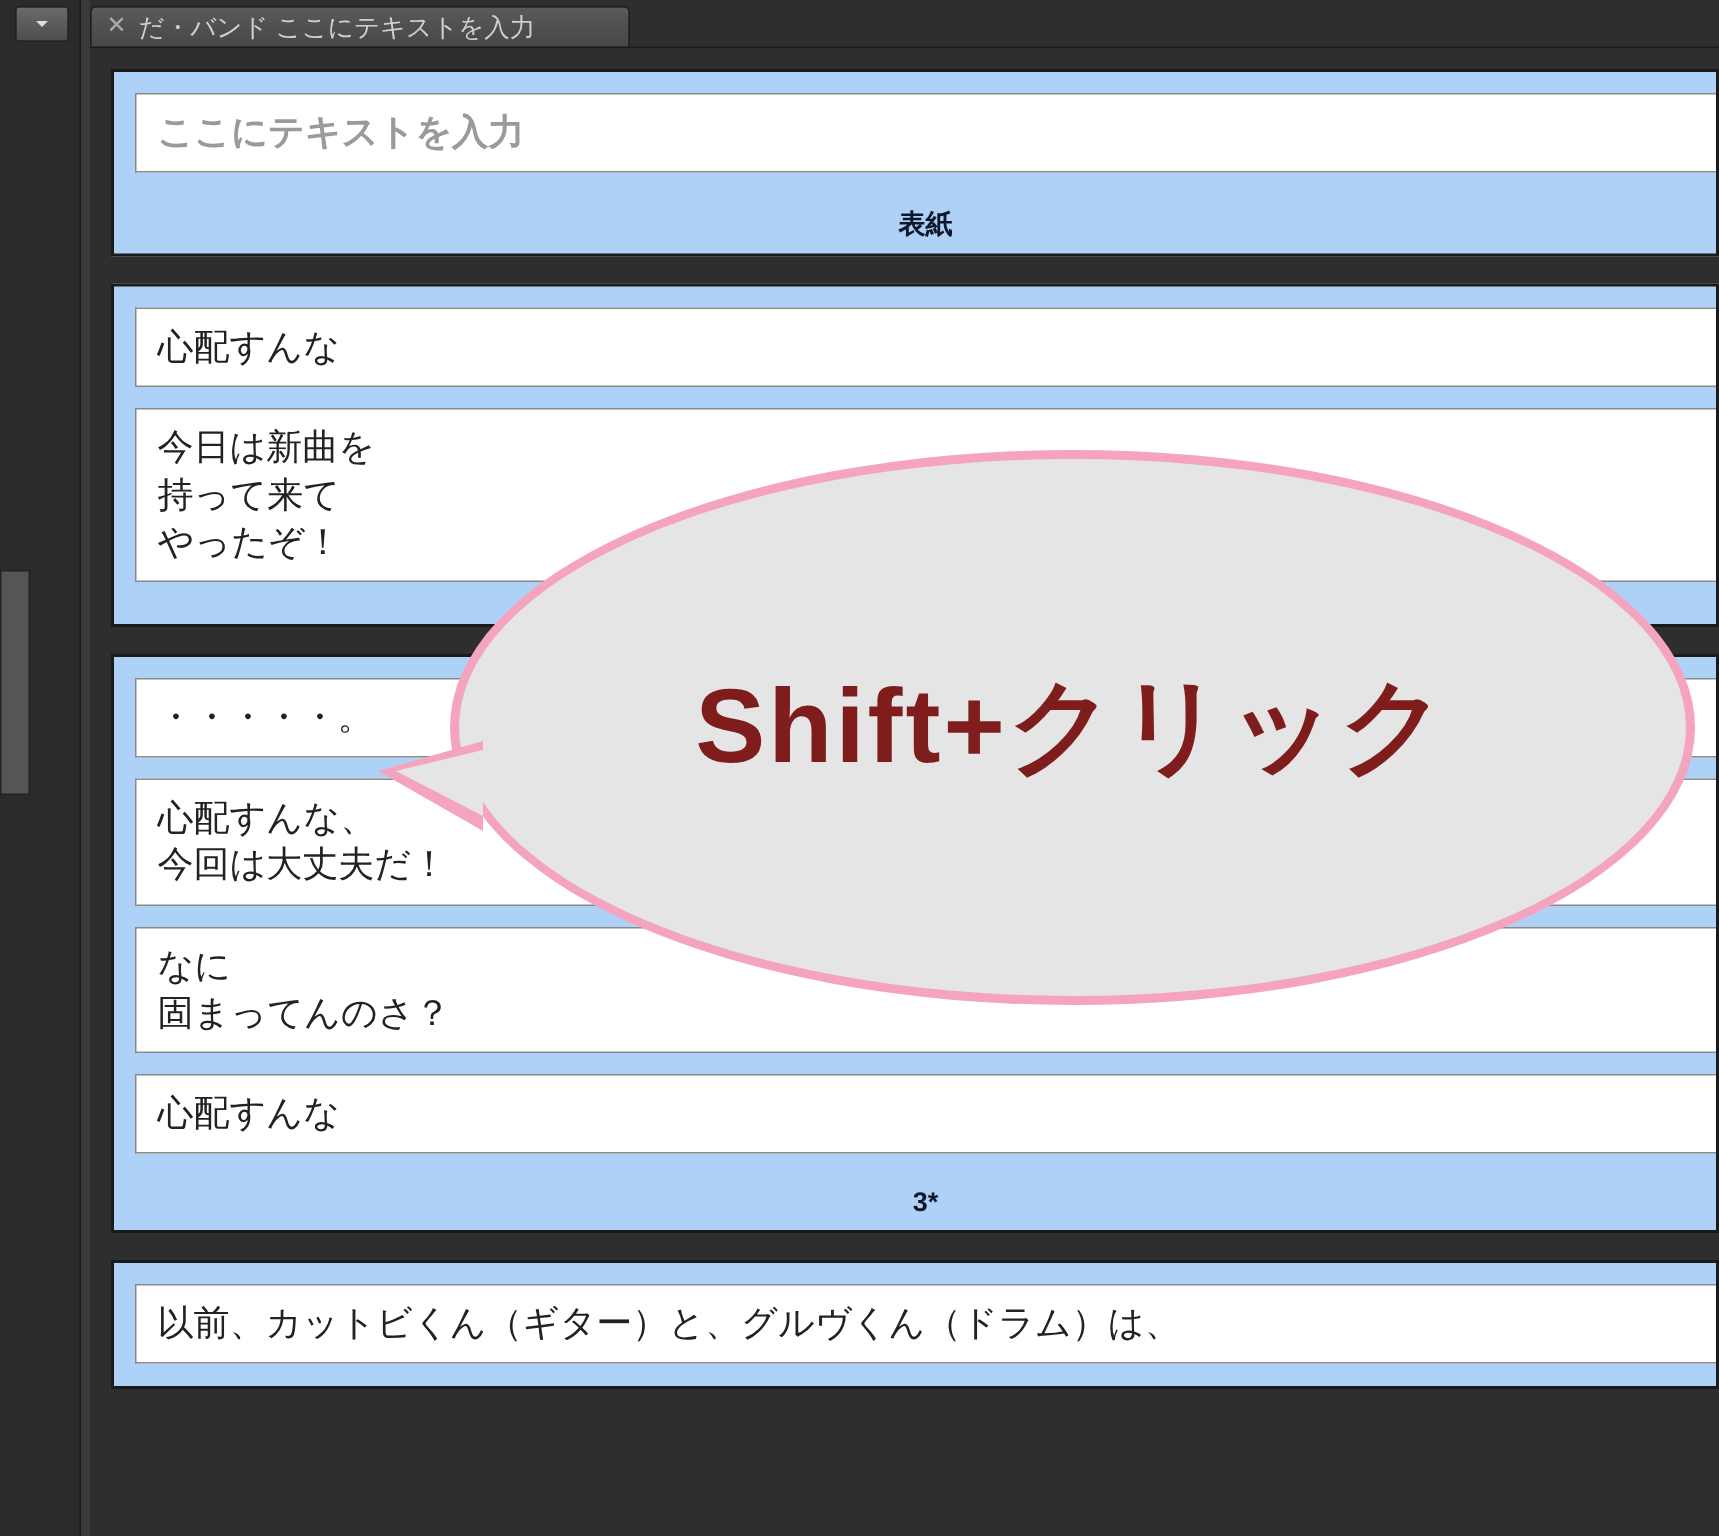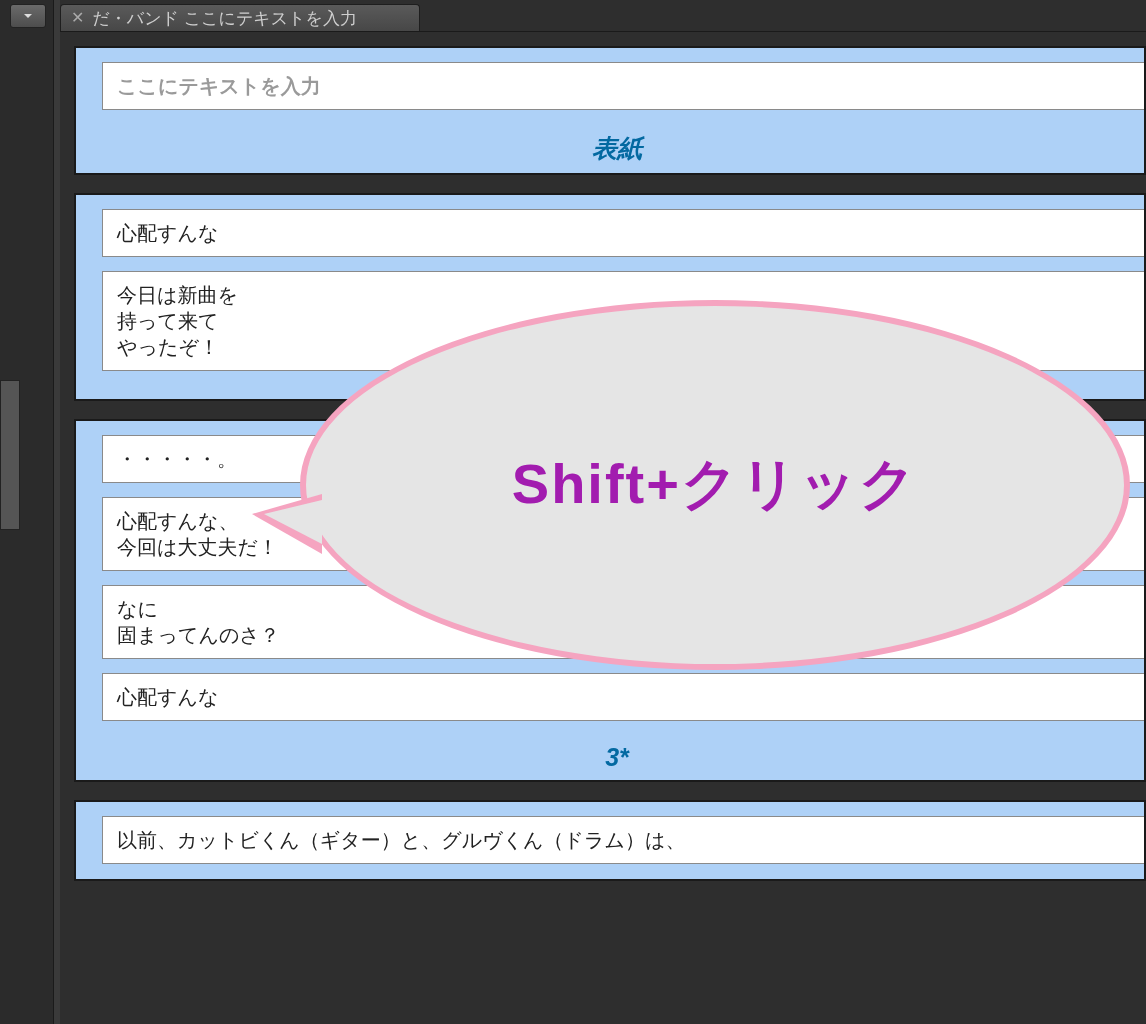--- a/index.html
+++ b/index.html
@@ -52,53 +52,52 @@
     overflow: hidden;
   }
   .page-block {
     background: #aed1f7;
     border: 2px solid #1a1a1a;
     margin-bottom: 18px;
     padding: 14px 0 6px 14px;
     position: relative;
   }
   .page-block .footer {
-    text-align: center; font-weight: 800; font-size: 25px;
-    color: #0369a1; padding: 8px 0 2px 0; font-style: italic;
+    text-align: center; font-weight: 800; font-size: 18px;
+    color: #0f172a; padding: 8px 0 2px 0;
   }
   .text-box {
     background: #fff;
     border: 1px solid #8a8a8a;
     border-right: none;
     padding: 10px 14px;
     margin-bottom: 14px;
-    font-size: 20px; color: #222;
+    font-size: 24px; color: #222;
     line-height: 1.3;
     white-space: pre-line;
-    margin-left: 12px;
   }
   .text-box.placeholder { color: #9a9a9a; font-weight: 600; }
   
   .callout {
     position: absolute;
     left: 300px; top: 300px;
     width: 830px; height: 370px;
     pointer-events: none;
     z-index: 50;
   }
   .bubble {
     position: absolute; inset: 0;
     background: #e5e5e5;
     border: 6px solid #f5a4c0;
     border-radius: 50% / 50%;
     display: flex; align-items: center; justify-content: center;
   }
   .bubble-text {
-    font-size: 56px; font-weight: 800;
-    color: #a21caf; letter-spacing: 2px;
+    font-size: 70px; font-weight: 800;
+    color: #7f1d1d; letter-spacing: 2px;
     white-space: nowrap;
   }
   .bubble-tail {
     position: absolute;
     left: -38px; top: 200px;
     width: 0; height: 0;
   }
   .bubble-tail::before {
     content: ""; position: absolute;
     border-top: 20px solid transparent;

